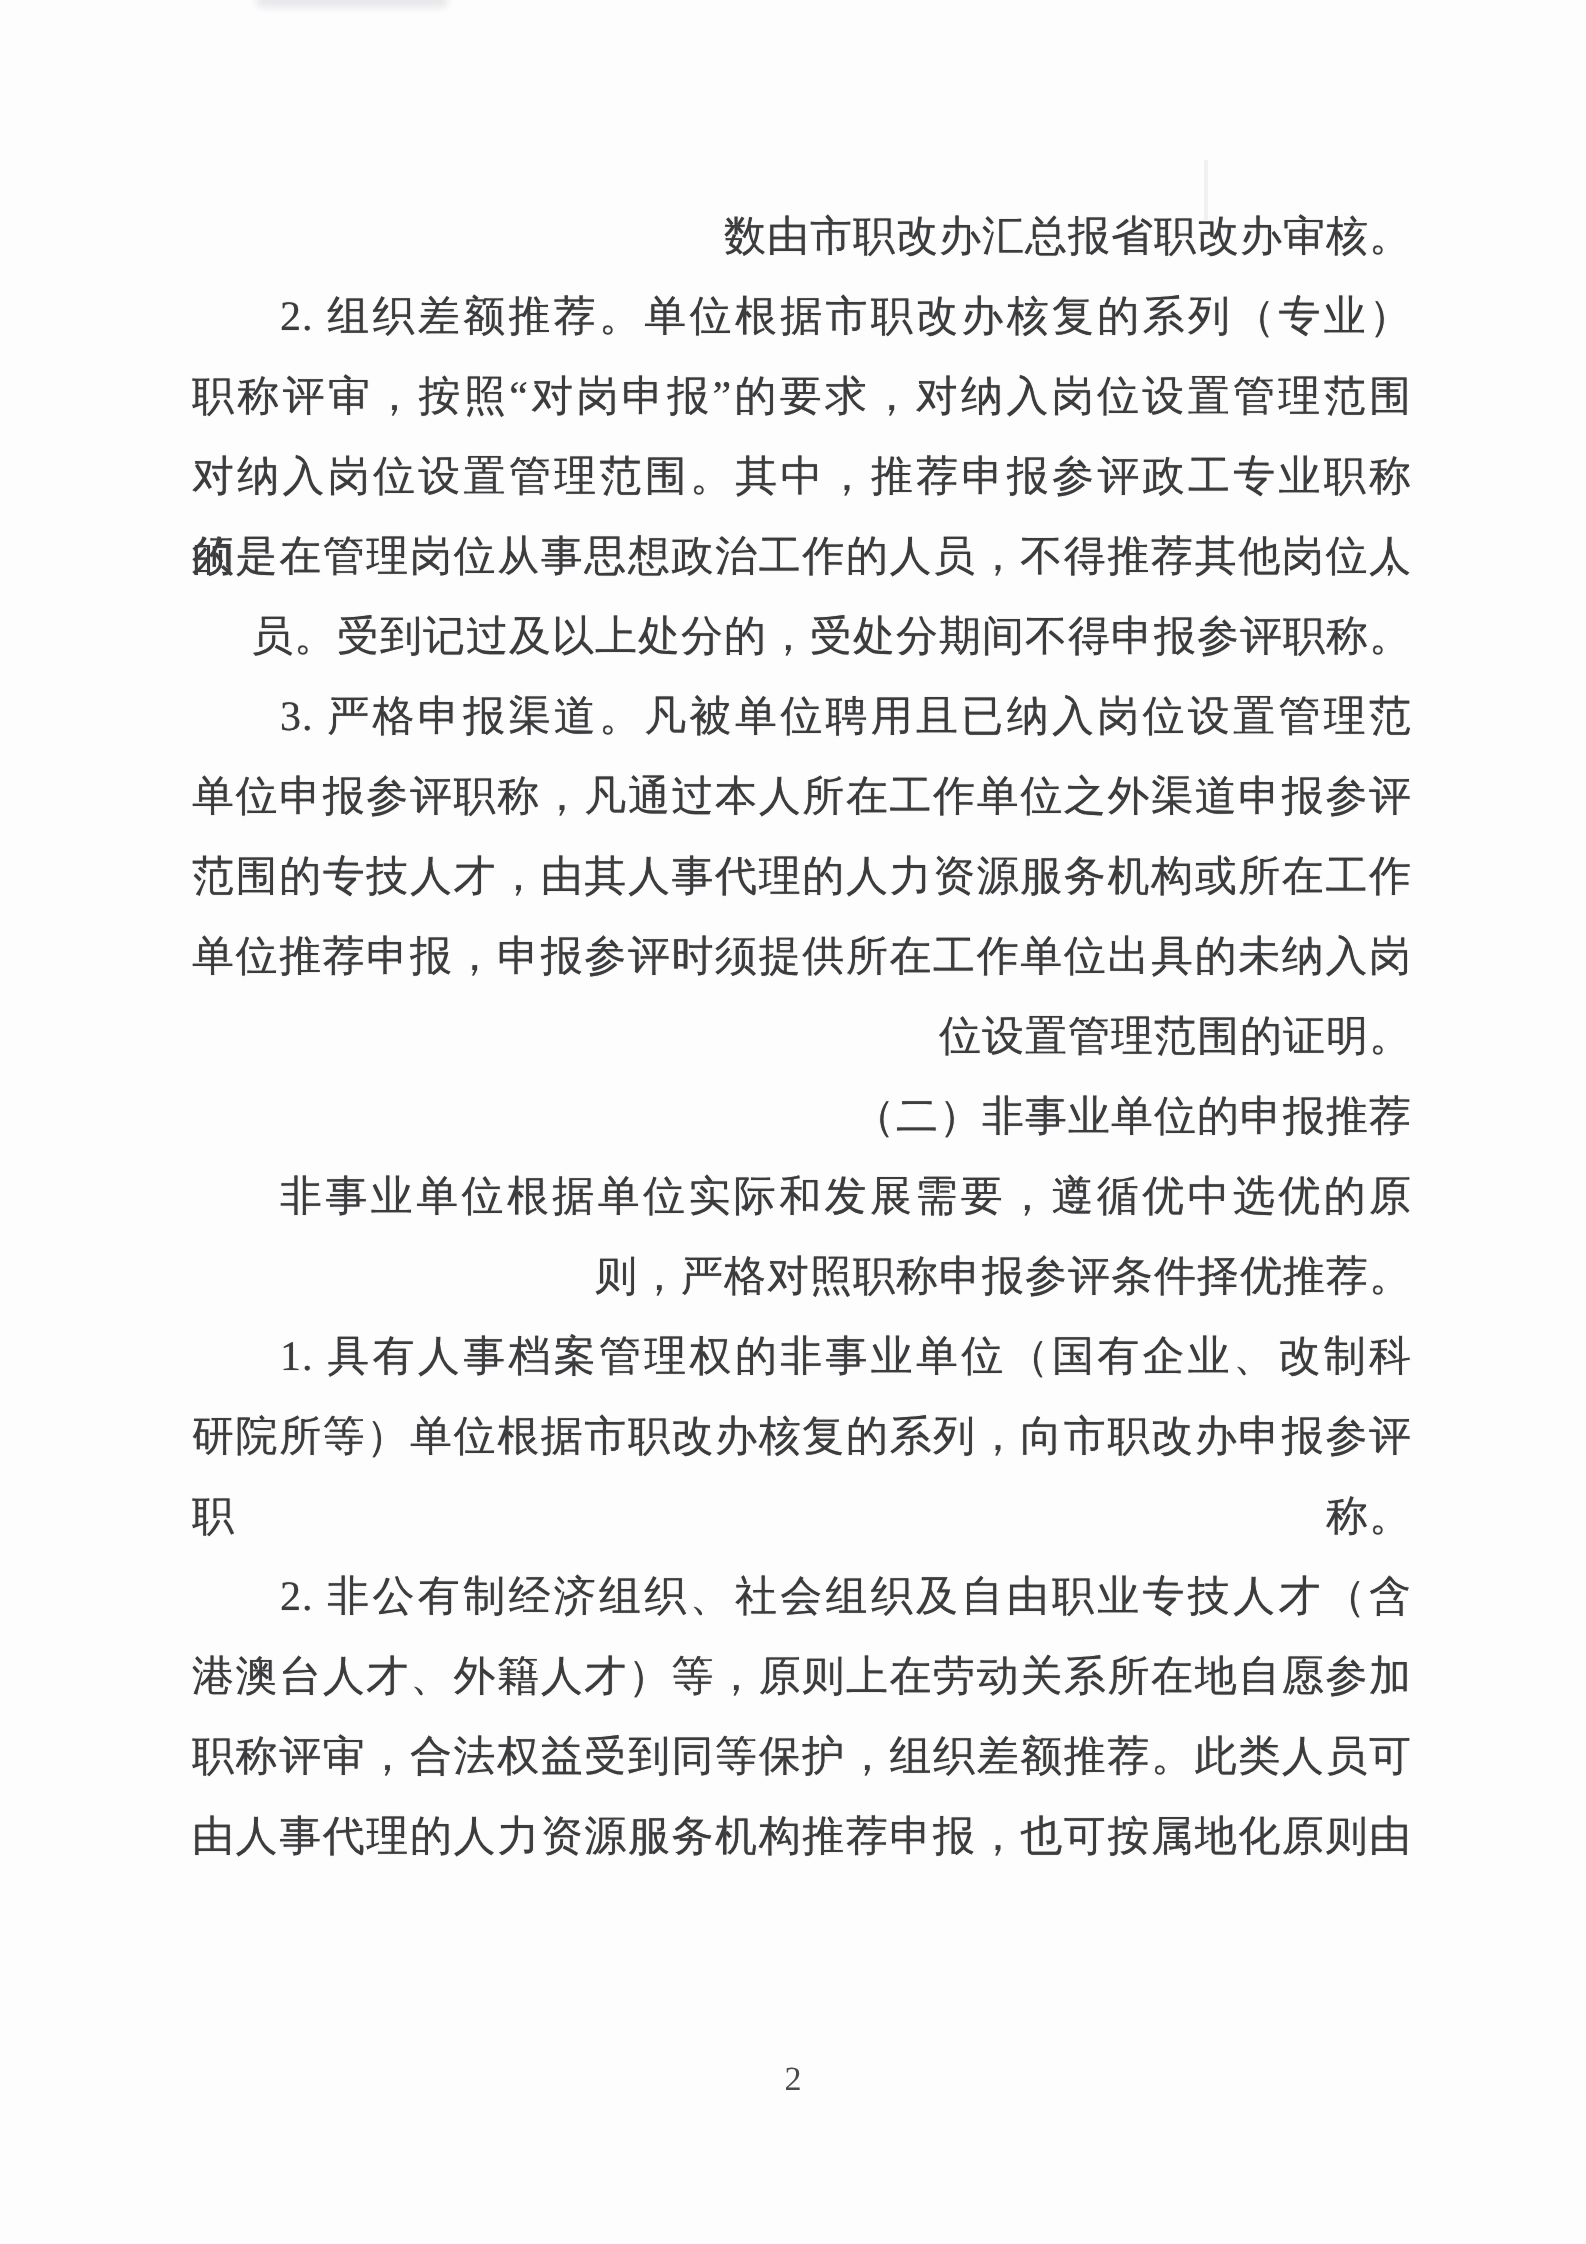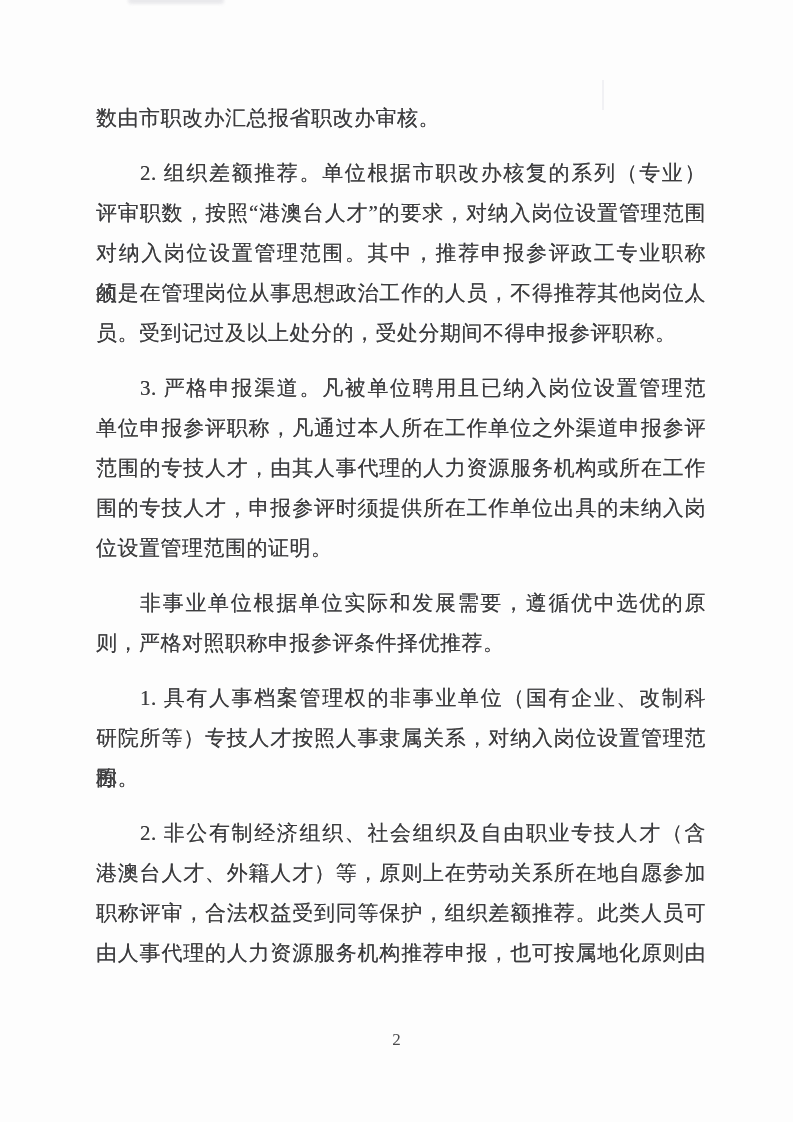--- a/index.html
+++ b/index.html
@@ -40,33 +40,32 @@
     left: 96px;
     top: 98px;
     width: 610px;
   }
   .line {
     height: 40px;
     line-height: 40px;
     font-size: 21px;
     letter-spacing: 0.5px;
     white-space: nowrap;
-    text-align: left;
+    text-align: right;
     color: #3c3c3e;
     text-shadow: 0 0 0.4px #6a6a6c;
   }
   .line.fill {
     white-space: normal;
     text-align: justify;
     text-align-last: justify;
     word-break: break-all;
   }
   .line.indent {
     padding-left: 44px;
-    margin-top: 15px;
   }
   .page-footer {
     position: absolute;
     left: 0;
     top: 1030px;
     width: 100%;
     text-align: center;
     font-size: 17px;
     color: #4a4a4c;
   }
@@ -78,48 +77,49 @@
 
   <div class="artifact-top"></div>
   <div class="artifact-line"></div>
 
   <div class="text-block">
 
       <div class="line">数由市职改办汇总报省职改办审核。</div>
 
       <div class="line indent fill">2. 组织差额推荐。单位根据市职改办核复的系列（专业）</div>
 
-      <div class="line fill">评审职数，按照“港澳台人才”的要求，对纳入岗位设置管理范围</div>
+      <div class="line fill">职称评审，按照“对岗申报”的要求，对纳入岗位设置管理范围</div>
 
       <div class="line fill">对纳入岗位设置管理范围。其中，推荐申报参评政工专业职称的，</div>
 
       <div class="line fill">须是在管理岗位从事思想政治工作的人员，不得推荐其他岗位人</div>
 
       <div class="line">员。受到记过及以上处分的，受处分期间不得申报参评职称。</div>
 
       <div class="line indent fill">3. 严格申报渠道。凡被单位聘用且已纳入岗位设置管理范</div>
 
 
       <div class="line fill">单位申报参评职称，凡通过本人所在工作单位之外渠道申报参评</div>
 
 
       <div class="line fill">范围的专技人才，由其人事代理的人力资源服务机构或所在工作</div>
 
-      <div class="line fill">围的专技人才，申报参评时须提供所在工作单位出具的未纳入岗</div>
+      <div class="line fill">单位推荐申报，申报参评时须提供所在工作单位出具的未纳入岗</div>
 
       <div class="line">位设置管理范围的证明。</div>
 
+      <div class="line indent">（二）非事业单位的申报推荐</div>
 
       <div class="line indent fill">非事业单位根据单位实际和发展需要，遵循优中选优的原</div>
 
       <div class="line">则，严格对照职称申报参评条件择优推荐。</div>
 
       <div class="line indent fill">1. 具有人事档案管理权的非事业单位（国有企业、改制科</div>
 
-      <div class="line fill">研院所等）专技人才按照人事隶属关系，对纳入岗位设置管理范围</div>
+      <div class="line fill">研院所等）单位根据市职改办核复的系列，向市职改办申报参评职</div>
 
       <div class="line">称。</div>
 
       <div class="line indent fill">2. 非公有制经济组织、社会组织及自由职业专技人才（含</div>
 
       <div class="line fill">港澳台人才、外籍人才）等，原则上在劳动关系所在地自愿参加</div>
 
       <div class="line fill">职称评审，合法权益受到同等保护，组织差额推荐。此类人员可</div>
 
       <div class="line fill">由人事代理的人力资源服务机构推荐申报，也可按属地化原则由</div>

